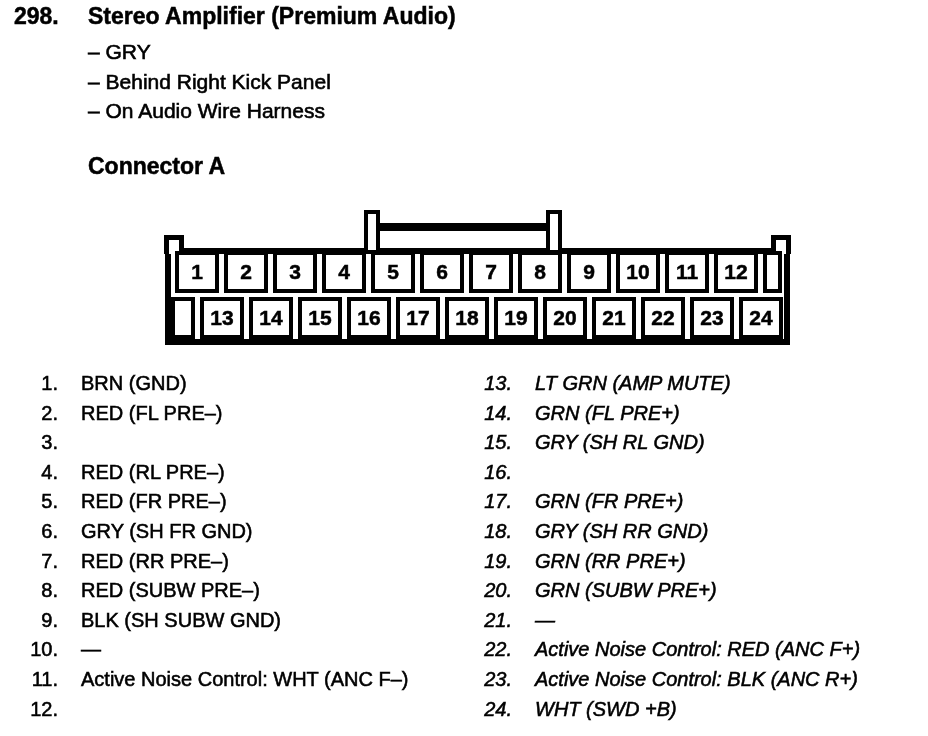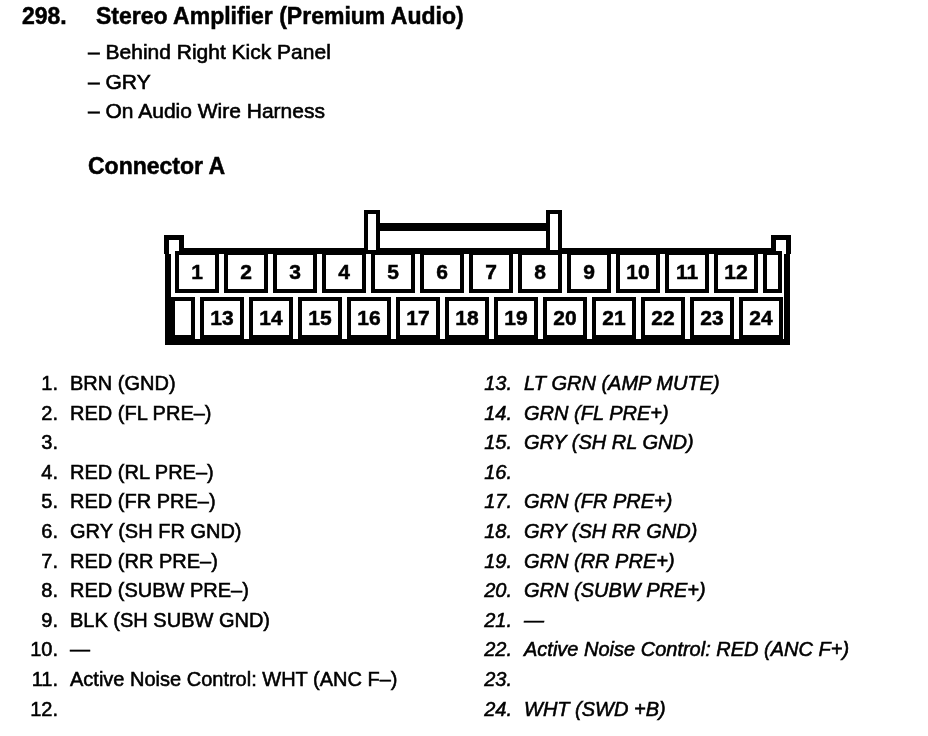--- a/index.html
+++ b/index.html
@@ -2,21 +2,21 @@
 <html><head>
 <meta charset="utf-8">
 <style>
   html,body{margin:0;padding:0;background:#fff;}
   .page{
     position:relative;width:928px;height:736px;background:#fff;color:#000;
     font-family:"Liberation Sans",sans-serif;overflow:hidden;
   }
   
   .heading{position:absolute;left:14px;top:3px;font-size:23px;font-weight:bold;
-    -webkit-text-stroke:0.5px #000;white-space:nowrap;margin-left:8px;}
+    -webkit-text-stroke:0.5px #000;white-space:nowrap;}
   .sec-num{display:inline-block;width:74px;}
   .details{position:absolute;left:88px;top:37px;font-size:21px;line-height:29.5px;
     -webkit-text-stroke:0.6px #000;white-space:nowrap;}
   .connector-heading{position:absolute;left:88px;top:153px;font-size:23px;font-weight:bold;
     -webkit-text-stroke:0.5px #000;}
   
   .connector{position:absolute;left:165px;top:248px;width:625px;height:97px;
     border:6px solid #000;background:#fff;box-sizing:border-box;}
   .pin-row{position:absolute;display:flex;gap:5px;}
   .row-top{left:4px;top:-3px;}
@@ -36,34 +36,34 @@
   .tab-left{left:-7px;}
   .tab-right{right:-7px;}
   
   .pin-lists{position:absolute;left:0;top:369px;width:928px;}
   .pin-col{position:absolute;top:0;}
   .col-left{left:14px;}
   .col-right{left:468px;font-style:italic;}
   .pin-row-line{font-size:20px;line-height:29.6px;white-space:nowrap;
     -webkit-text-stroke:0.55px #000;display:flex;}
   .pin-num{display:inline-block;width:44px;text-align:right;flex:none;}
-  .pin-desc{margin-left:12px;}
+  .pin-desc{margin-left:23px;}
 </style>
 </head>
 <body>
 
 <div class="page">
 
   <div class="heading">
     <span class="sec-num">298.</span><span>Stereo Amplifier (Premium Audio)</span>
   </div>
 
   <div class="details">
+      <div class="detail-line">– GRY</div>
       <div class="detail-line">– Behind Right Kick Panel</div>
-      <div class="detail-line">– GRY</div>
       <div class="detail-line">– On Audio Wire Harness</div>
     </div>
 
   <div class="connector-heading">Connector A</div>
 
   <div class="connector">
     <div class="latch-bar"></div>
     <div class="latch-post post-left"></div>
     <div class="latch-post post-right"></div>
     <div class="corner-tab tab-left"></div>
@@ -184,20 +184,21 @@
         <div class="pin-row-line">
           <span class="pin-num">21.</span>
           <span class="pin-desc">—</span>
         </div>
         <div class="pin-row-line">
           <span class="pin-num">22.</span>
           <span class="pin-desc">Active Noise Control: RED (ANC F+)</span>
         </div>
         <div class="pin-row-line">
           <span class="pin-num">23.</span>
+          <span class="pin-desc">Active Noise Control: BLK (ANC R+)</span>
         </div>
         <div class="pin-row-line">
           <span class="pin-num">24.</span>
           <span class="pin-desc">WHT (SWD +B)</span>
         </div>
       </div>
   </div>
 
 </div>
 

